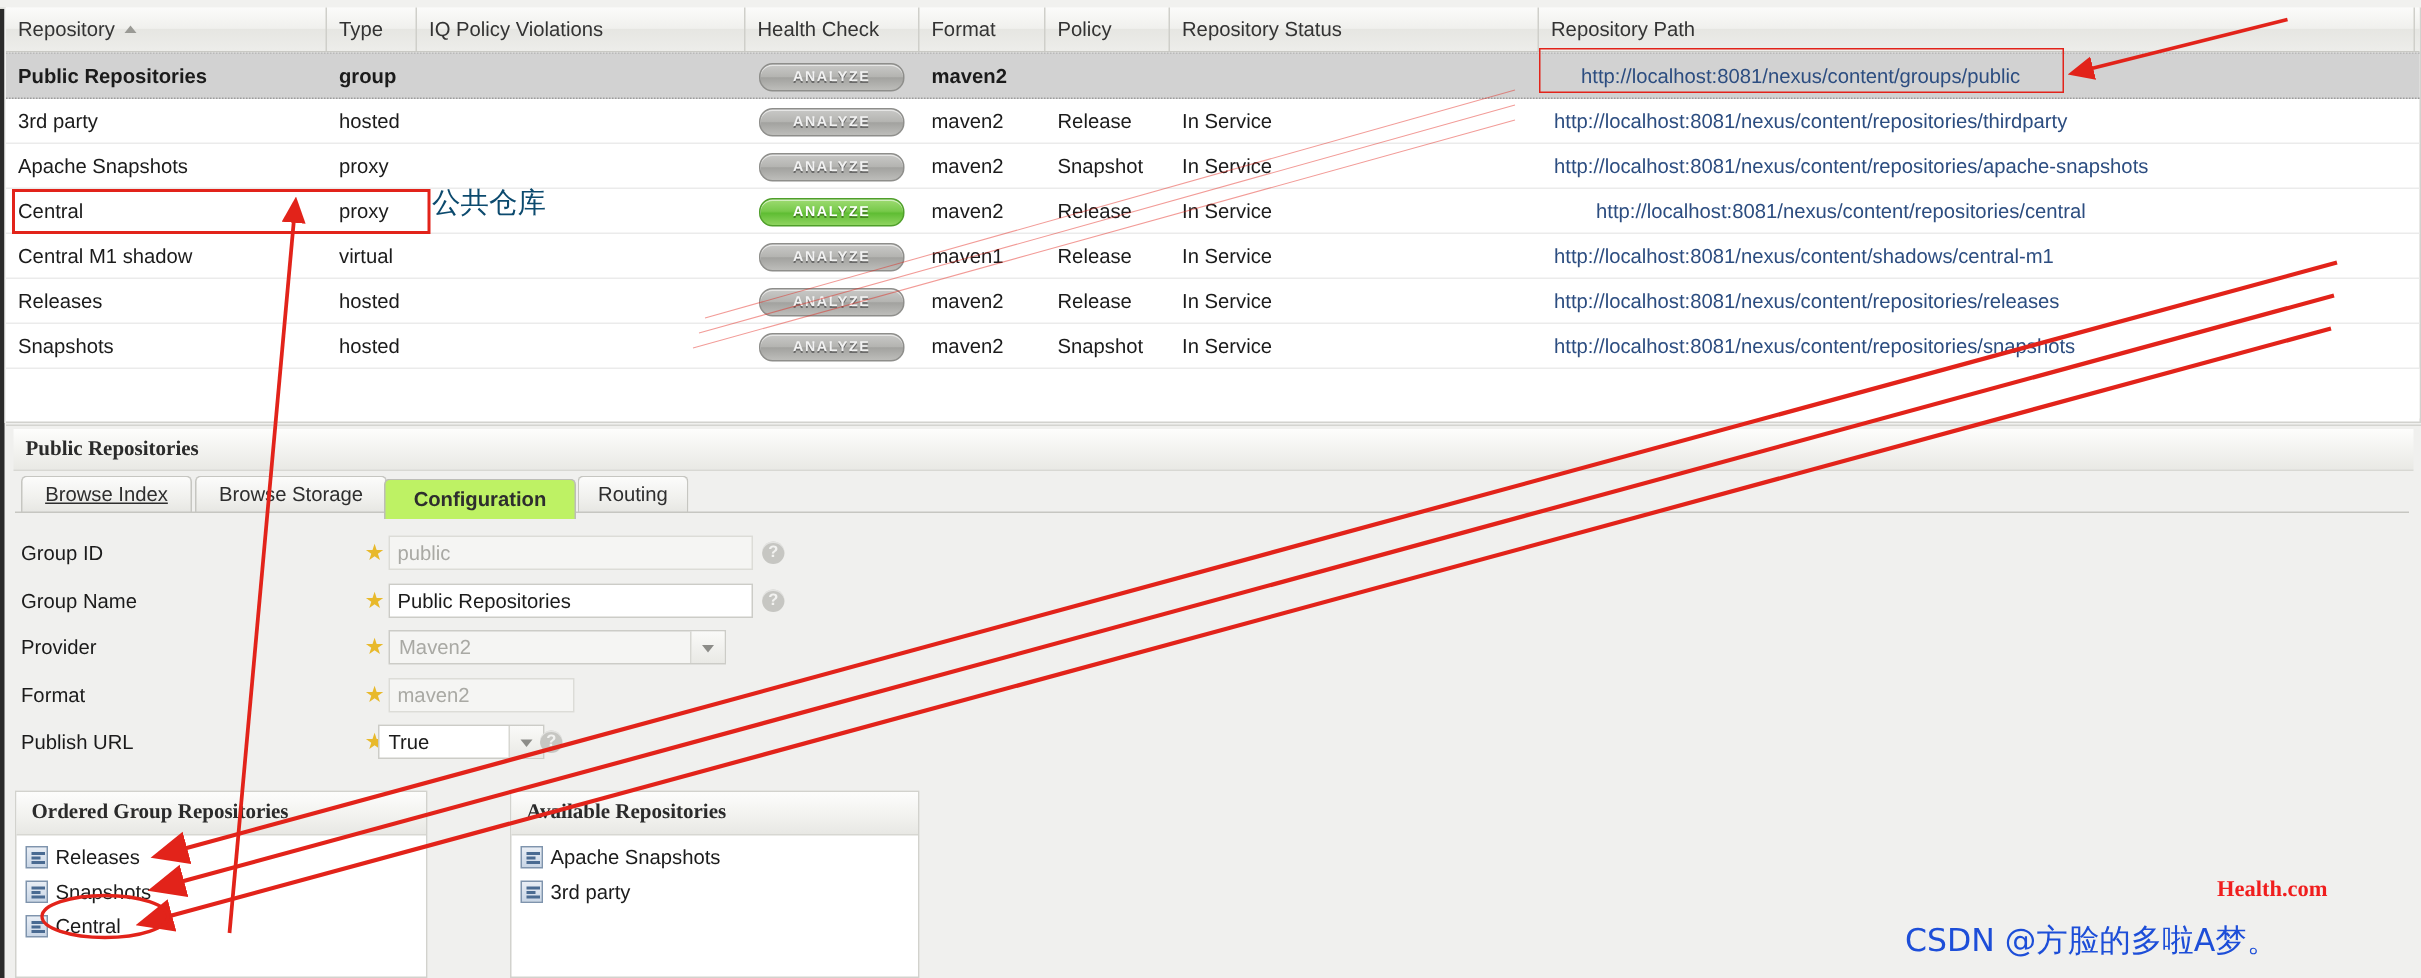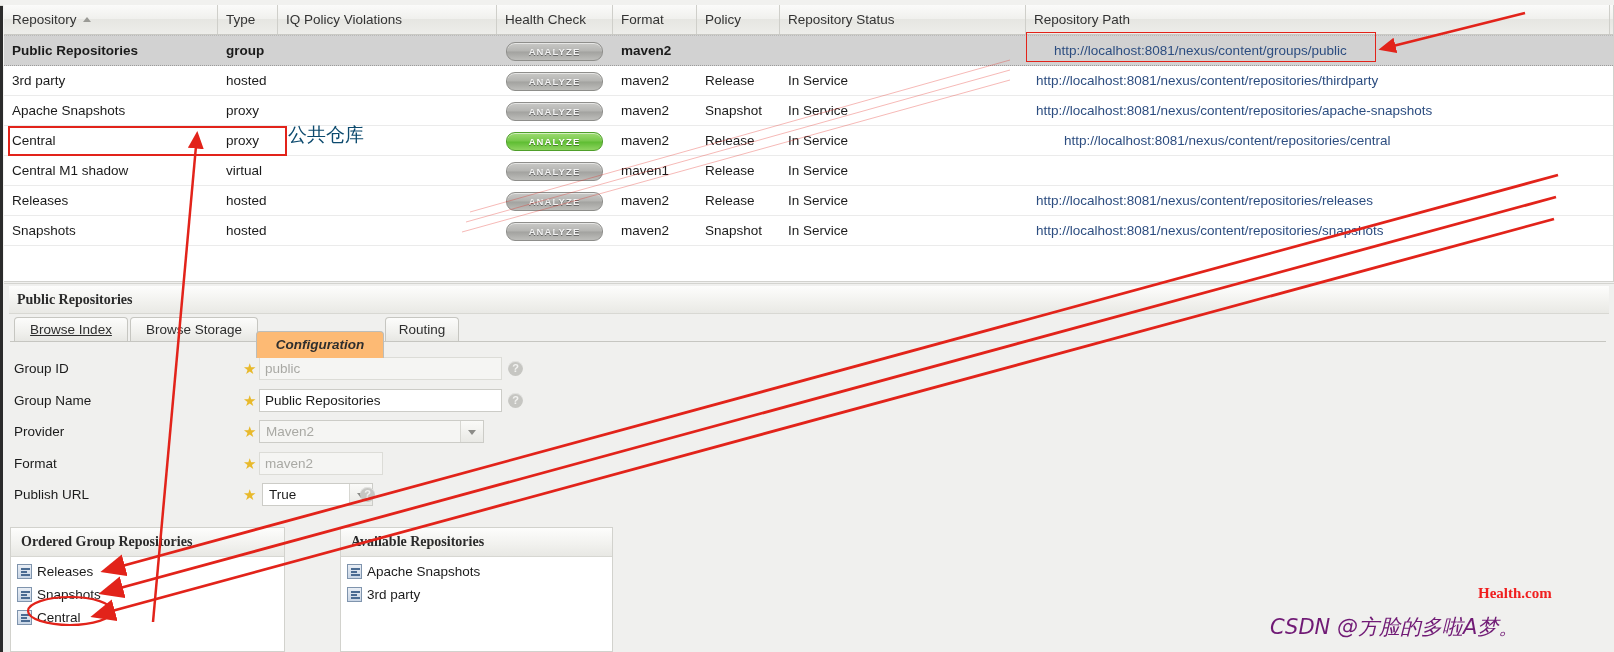--- a/index.html
+++ b/index.html
@@ -41,21 +41,21 @@
   
   .panel{position:absolute;left:4px;top:283px;width:1610px;height:369px;background:#f0f0ee;border-top:1px solid #d4d4d0;}
   .panel-title{position:absolute;left:5px;top:2px;width:1600px;height:28px;line-height:28px;padding-left:8px;
      box-sizing:border-box;font-weight:bold;font-size:14px;color:#2b2b2b;font-family:"Liberation Serif","DejaVu Serif",serif;
      background:linear-gradient(to bottom,#fdfdfc 0%,#f2f2ef 55%,#e9e9e5 100%);border-bottom:1px solid #d8d8d3;}
 
   .tabbar{position:absolute;left:6px;top:31px;height:27px;}
   .tab{position:absolute;top:2px;height:25px;line-height:24px;padding:0 12px;box-sizing:border-box;
        background:linear-gradient(to bottom,#fcfcfb 0%,#f0f0ed 60%,#e6e6e2 100%);
        border:1px solid #c6c6c1;border-bottom:none;border-radius:4px 4px 0 0;font-size:13.5px;color:#2e2e2e;white-space:nowrap;}
-  .tab.active{top:16px;height:27px;line-height:26px;font-weight:bold;background:#fdba74;border-color:#bdbdb8;z-index:3;font-style:italic;}
+  .tab.active{top:4px;height:27px;line-height:26px;font-weight:bold;background:#bef264;border-color:#bdbdb8;z-index:3;}
   .tabline{position:absolute;left:6px;top:57px;width:1596px;height:1px;background:#c6c6c1;}
   .flabel{position:absolute;left:14px;line-height:30px;font-size:13.5px;color:#1b1b1b;white-space:nowrap;}
   .star{position:absolute;width:13px;height:13px;top:8px;color:#e8b92b;font-size:15px;line-height:13px;text-align:center;}
   .finput{position:absolute;top:3px;height:23px;box-sizing:border-box;border:1px solid #ccccc7;background:#fff;
      font-family:"Liberation Sans","DejaVu Sans",sans-serif;font-size:13.5px;color:#1b1b1b;padding:0 5px;outline:none;}
   .finput.ro{background:#f5f5f3;color:#a9a9a4;border-color:#dcdcd7;}
   .fsel{position:absolute;top:3px;height:23px;box-sizing:border-box;border:1px solid #ccccc7;background:#f5f5f3;}
   .fsel .txt{position:absolute;left:6px;top:0;line-height:21px;font-size:13.5px;color:#a9a9a4;}
   .fsel.on{background:#fff;}
   .fsel.on .txt{color:#1b1b1b;}
@@ -76,21 +76,21 @@
   .licon i:nth-child(1){top:3px;width:9px;}
   .licon i:nth-child(2){top:6px;width:6px;}
   .licon i:nth-child(3){top:9px;width:9px;}
 
   
   .ann{position:absolute;left:0;top:0;width:1614px;height:652px;pointer-events:none;}
   .annbox{position:absolute;border:2px solid #e2231a;box-sizing:border-box;}
   .annbox.thin{border-width:1.5px;}
   .cn{position:absolute;color:#0c4a6e;font-size:19px;font-family:"DejaVu Sans",sans-serif;white-space:nowrap;}
   .wm-red{position:absolute;color:#f01e1e;font-size:15px;font-weight:bold;font-family:"Liberation Serif","DejaVu Serif",serif;}
-  .wm-grey{position:absolute;color:#701a75;font-size:21px;font-family:"DejaVu Sans",sans-serif;white-space:nowrap;font-style:italic;}
+  .wm-grey{position:absolute;color:#1d4ed8;font-size:21px;font-family:"DejaVu Sans",sans-serif;white-space:nowrap;}
 </style>
 </head>
 <body>
 
 <div class="leftrail"></div>
 <div class="topstrip"></div>
 <div class="leftrail2"></div>
 
 <div class="grid">
   <div class="ghead" id="grid-header">
@@ -144,20 +144,21 @@
         <div class="gc path" style="left: 1050px; width: 584px;">http://localhost:8081/nexus/content/repositories/central</div>
         <div class="pill green" style="left: 502px;">ANALYZE</div>
       </div>
       <div class="grow">
         <div class="gc" style="left: 0px; width: 214px;">Central M1 shadow</div>
         <div class="gc" style="left: 214px; width: 60px;">virtual</div>
         <div class="gc" style="left: 274px; width: 219px;"></div>
         <div class="gc" style="left: 609px; width: 84px;">maven1</div>
         <div class="gc" style="left: 693px; width: 83px;">Release</div>
         <div class="gc" style="left: 776px; width: 246px;">In Service</div>
+        <div class="gc path" style="left: 1022px; width: 584px;">http://localhost:8081/nexus/content/shadows/central-m1</div>
         <div class="pill" style="left: 502px;">ANALYZE</div>
       </div>
       <div class="grow">
         <div class="gc" style="left: 0px; width: 214px;">Releases</div>
         <div class="gc" style="left: 214px; width: 60px;">hosted</div>
         <div class="gc" style="left: 274px; width: 219px;"></div>
         <div class="gc" style="left: 609px; width: 84px;">maven2</div>
         <div class="gc" style="left: 693px; width: 83px;">Release</div>
         <div class="gc" style="left: 776px; width: 246px;">In Service</div>
         <div class="gc path" style="left: 1022px; width: 584px;">http://localhost:8081/nexus/content/repositories/releases</div>
@@ -201,21 +202,21 @@
     <div class="star" style="top: 425px; left: 243px;">★</div>
     <div class="fsel" style="top: 420px; left: 259px; width: 225px;">
       <span class="txt">Maven2</span>
       <span class="btn"></span>
     </div>
     <div class="flabel" style="top: 449px; height: 30px;">Format</div>
     <div class="star" style="top: 457px; left: 243px;">★</div>
     <input class="finput ro" readonly="" value="maven2" style="top: 452px; left: 259px; width: 124px;">
     <div class="flabel" style="top: 480px; height: 30px;">Publish URL</div>
     <div class="star" style="top: 488px; left: 243px;">★</div>
-    <div class="fsel on" style="top: 483px; left: 262px; width: 111px;">
+    <div class="fsel on" style="top: 483px; left: 252px; width: 111px;">
       <span class="txt">True</span>
       <span class="btn"></span>
     </div>
     <div class="qmark" style="top: 487px; left: 360px;">?</div>
   </div>
 
 <div class="dual" id="dual-panes">
     <div class="pane" style="left: 10px; width: 275px; height: 125px;">
       <div class="pane-hd">Ordered Group Repositories</div>
       <div style="padding-top: 3px;">

